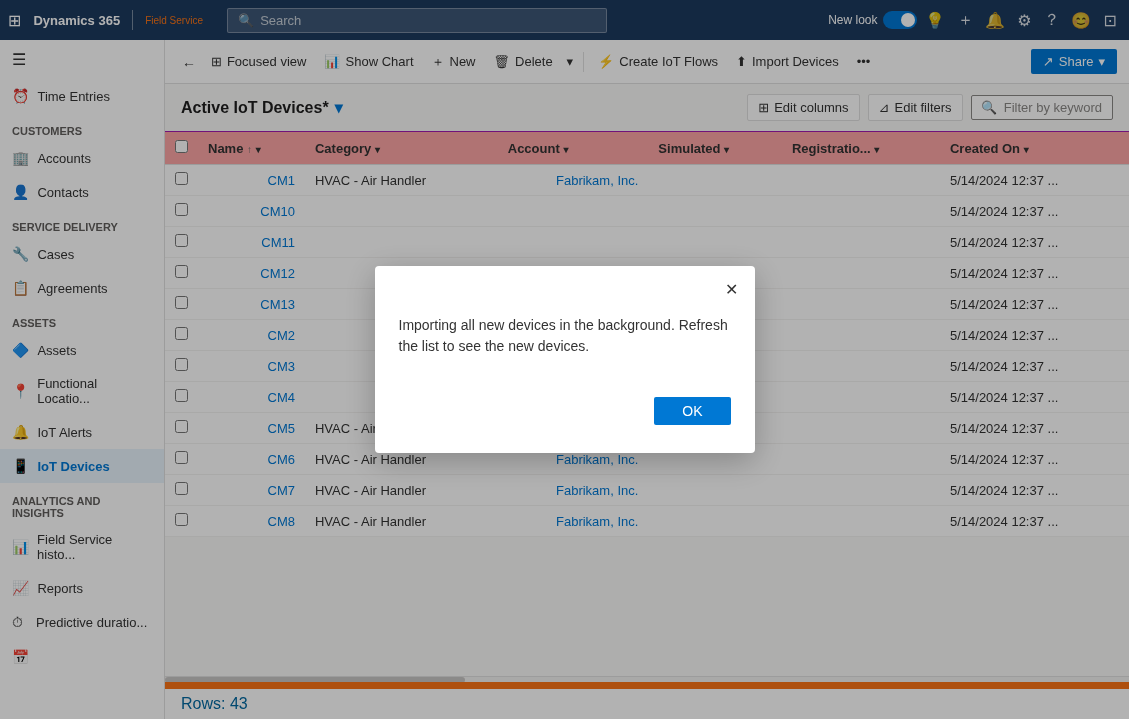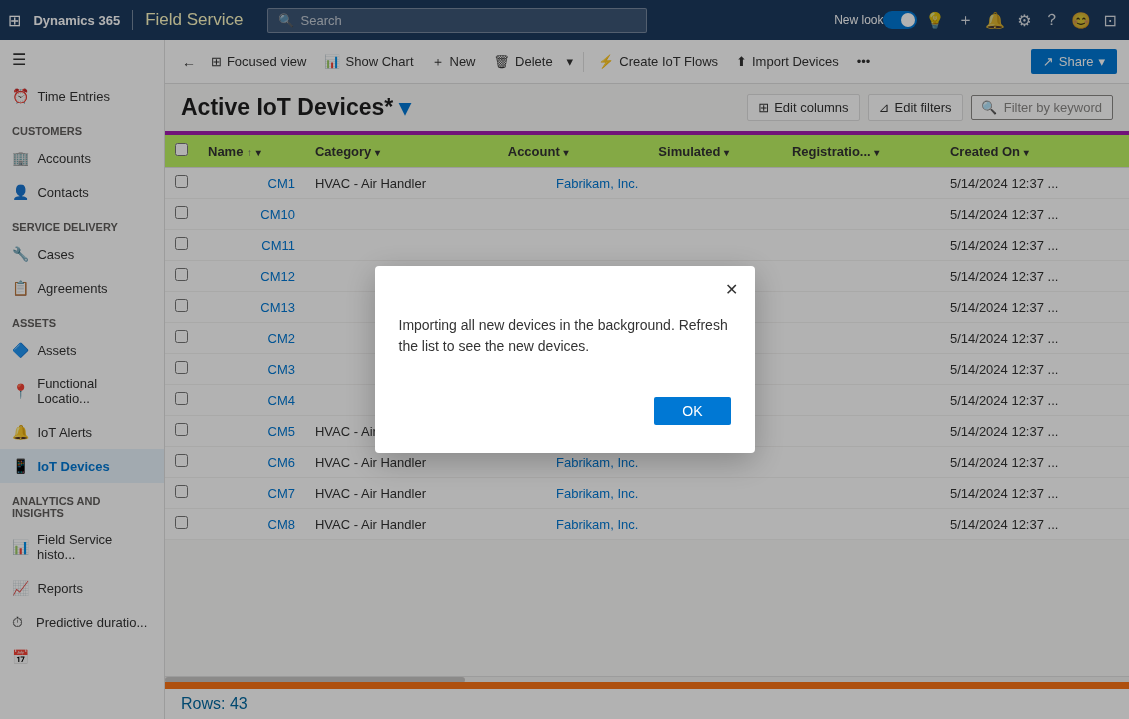--- a/index.html
+++ b/index.html
@@ -11,21 +11,21 @@
       align-items: center;
       background: #1c3a5e;
       height: 40px;
       padding: 0 8px;
       gap: 8px;
       color: white;
     }
     .top-nav-grid { color: white; font-size: 16px; cursor: pointer; margin-right: 4px; }
     .top-nav-brand { color: white; font-size: 13px; font-weight: 600; }
     .top-nav-divider { width: 1px; height: 20px; background: rgba(255,255,255,0.4); margin: 0 4px; }
-    .top-nav-app { color: #fef9c3; font-size: 17px; font-weight: 500; }
+    .top-nav-app { color: #f97316; font-size: 10px; font-weight: 500; }
     .top-nav-search {
       flex: 1;
       max-width: 380px;
       margin-left: 16px;
       background: rgba(255,255,255,0.15);
       border: 1px solid rgba(255,255,255,0.3);
       border-radius: 2px;
       padding: 4px 10px;
       color: white;
       font-size: 13px;
@@ -36,21 +36,21 @@
     .top-nav-search input {
       background: transparent;
       border: none;
       outline: none;
       color: white;
       font-size: 13px;
       width: 100%;
     }
     .top-nav-search input::placeholder { color: rgba(255,255,255,0.7); }
     .top-nav-right { margin-left: auto; display: flex; align-items: center; gap: 4px; }
-    .top-nav-new-look { display: flex; align-items: center; color: white; font-size: 12px; }
+    .top-nav-new-look { display: flex; align-items: center; gap: 6px; color: white; font-size: 12px; }
     .toggle-switch {
       width: 34px; height: 18px; background: #0078d4; border-radius: 9px;
       position: relative; cursor: pointer;
     }
     .toggle-switch::after {
       content: ''; position: absolute; right: 2px; top: 2px;
       width: 14px; height: 14px; background: white; border-radius: 50%;
     }
     .nav-icon { color: rgba(255,255,255,0.85); font-size: 16px; cursor: pointer; padding: 4px; }
 
@@ -93,38 +93,38 @@
     }
     .toolbar-btn.primary {
       background: #0078d4; color: white; border-radius: 2px; padding: 5px 12px; margin-left: auto;
     }
     .toolbar-separator { width: 1px; height: 20px; background: #e0e0e0; margin: 0 4px; }
     .toolbar-back { color: #333; font-size: 14px; cursor: pointer; padding: 5px; }
     .list-header-bar {
       display: flex; align-items: center; padding: 10px 16px;
       justify-content: space-between;
     }
-    .list-title { font-size: 23px; font-weight: 600; color: #1f1f1f; display: flex; align-items: center; gap: 6px; }
+    .list-title { font-size: 16px; font-weight: 600; color: #1f1f1f; display: flex; align-items: center; gap: 6px; }
     .list-title-chevron { color: #0078d4; cursor: pointer; }
     .list-header-actions { display: flex; align-items: center; gap: 8px; }
     .list-action-btn {
       display: flex; align-items: center; gap: 5px;
       padding: 5px 10px; border: 1px solid #e0e0e0; border-radius: 2px;
       background: white; cursor: pointer; font-size: 13px; color: #333;
     }
     .filter-input {
       display: flex; align-items: center; gap: 6px;
       border: 1px solid #8a8886; border-radius: 2px; padding: 4px 10px;
       background: white; font-size: 13px; color: #605e5c;
     }
 
     
     .data-table { width: 100%; border-collapse: collapse; font-size: 13px; }
     .data-table th {
-      background: #bef264; border-bottom: 1px solid #e0e0e0; border-top: 4px solid #a21caf;
+      background: #fca5a5; border-bottom: 1px solid #e0e0e0; border-top: 1px solid #a21caf;
       padding: 8px 10px; text-align: left; font-weight: 600; color: #333;
       white-space: nowrap; cursor: pointer;
     }
     .data-table td {
       padding: 7px 10px; border-bottom: 1px solid #f3f2f1; color: #333; background: white;
     }
     .data-table td.link { color: #0078d4; cursor: pointer; text-align: right; }
     .checkbox-col { width: 32px; text-align: center; }
     .table-container { overflow-y: auto; overflow-x: hidden; flex: 1; }
     .rows-footer {

